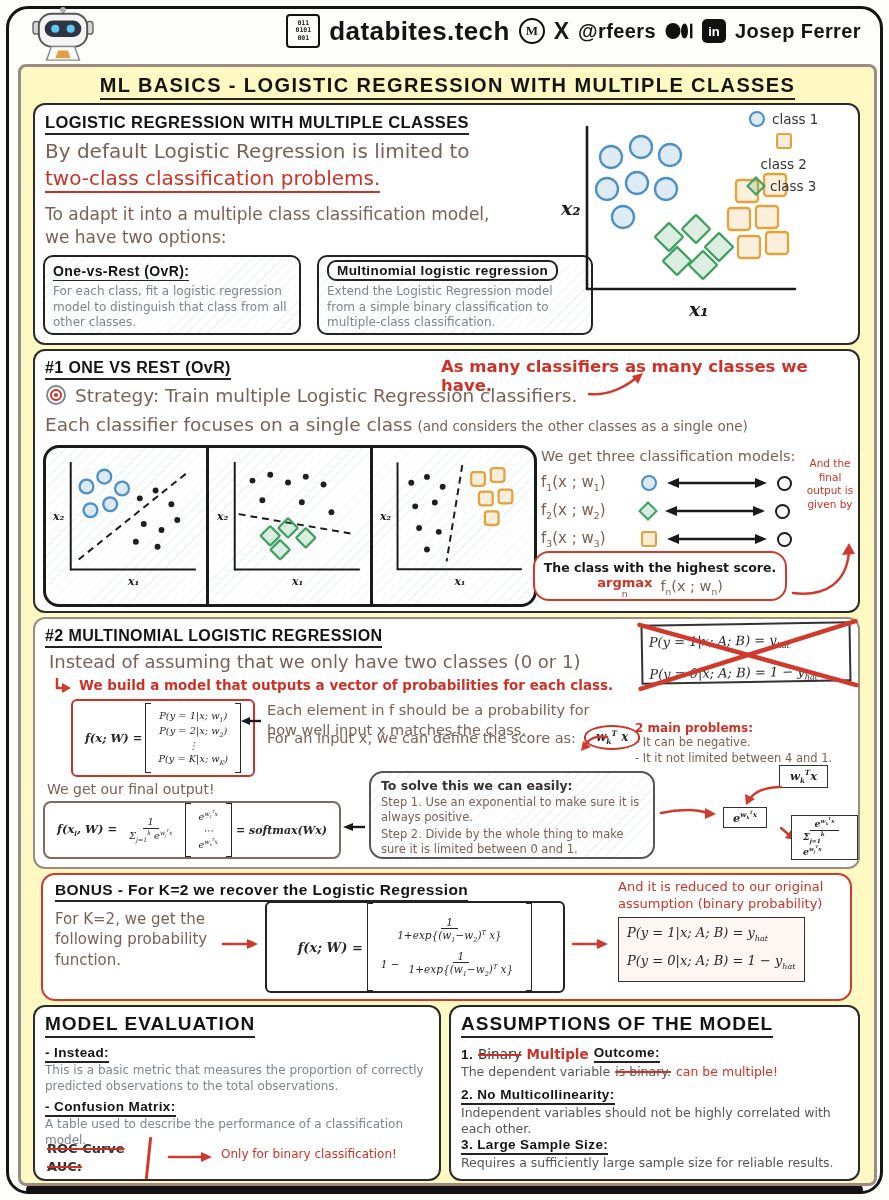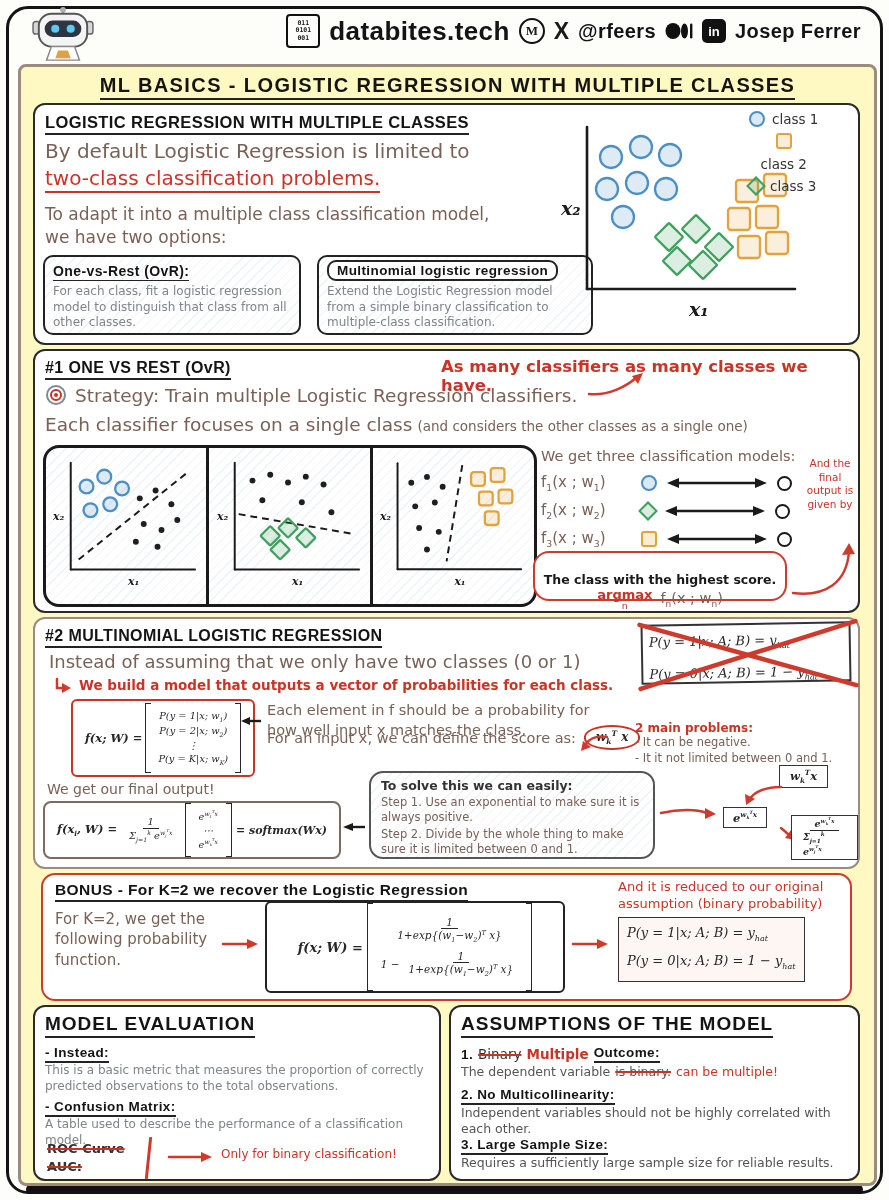--- a/index.html
+++ b/index.html
@@ -259,21 +259,21 @@
       <svg class="ba" width="104" height="14">
           <line x1="12" y1="7" x2="92" y2="7" stroke-width="3"></line>
           <polygon points="2,7 14,2 14,12"></polygon>
           <polygon points="102,7 90,2 90,12"></polygon>
         </svg>
       <span class="node"></span>
     </div>
 
     <div class="abs red" style="left:768px;top:106px;width:54px;font-size:10.5px;text-align:center;line-height:1.3;">And the final output is given by</div>
 
-    <div class="abs" style="left:498px;top:200px;width:254px;height:50px;border:2.5px solid #d03a2d;border-radius:16px;background:#fff;text-align:center;padding-top:16px;box-sizing:border-box;">
+    <div class="abs" style="left:498px;top:200px;width:254px;height:50px;border:2.5px solid #d03a2d;border-radius:16px;background:#fff;text-align:center;padding-top:4px;box-sizing:border-box;">
       <span style="font-size:12.5px;color:#1a1a1a;font-weight:bold;">The class with the highest score.</span>
       <div class="flexrow" style="justify-content:center;gap:8px;margin-top:0px;">
         <span style="display:inline-flex;flex-direction:column;align-items:center;line-height:1;">
           <span class="red" style="font-size:13px;font-weight:bold;">argmax</span>
           <span class="red" style="font-size:9.5px;">n</span>
         </span>
         <span class="hw" style="font-size:14.5px;">f<sub>n</sub>(x ; w<sub>n</sub>)</span>
       </div>
     </div>
     <svg class="abs ra" style="left:752px;top:188px;" width="70" height="62">
@@ -323,21 +323,21 @@
       <span class="score-circle mt mtb" style="font-size:12px;">w<sub>k</sub><sup>T</sup> x</span>
     </div>
 
     <svg class="abs ra" style="left:544px;top:114px;" width="30" height="20">
       <path d="M28,4 C16,2 9,7 6,12"></path>
         <polygon points="2,18 4,8 12,14"></polygon>
     </svg>
     <div class="abs" style="left:600px;top:102px;width:222px;">
       <div class="red" style="font-size:12px;font-weight:bold;">2 main problems:</div>
       <div class="hw" style="font-size:11.5px;line-height:1.35;">- It can be negative.</div>
-      <div class="hw" style="font-size:11.5px;line-height:1.35;">- It it not limited between 0 and 1.</div>
+      <div class="hw" style="font-size:11.5px;line-height:1.35;">- It it not limited between 4 and 1.</div>
     </div>
 
     <span class="abs hw" style="left:12px;top:162px;font-size:14px;">We get our final output!</span>
 
     <div class="abs flexrow" style="left:8px;top:182px;width:298px;height:58px;border:2px solid #7b6a60;border-radius:8px;background:#fff;justify-content:center;gap:4px;box-sizing:border-box;">
       <span class="mt mtb" style="font-size:11.5px;">f(x<sub>i</sub>, W) =</span>
       <span class="frac mt" style="font-size:10px;">
         <span class="fn">1</span>
         <span class="fd">Σ<sub>j=1</sub><sup>k</sup> e<sup>w<sub>j</sub><sup>T</sup>x</sup></span>
       </span>

